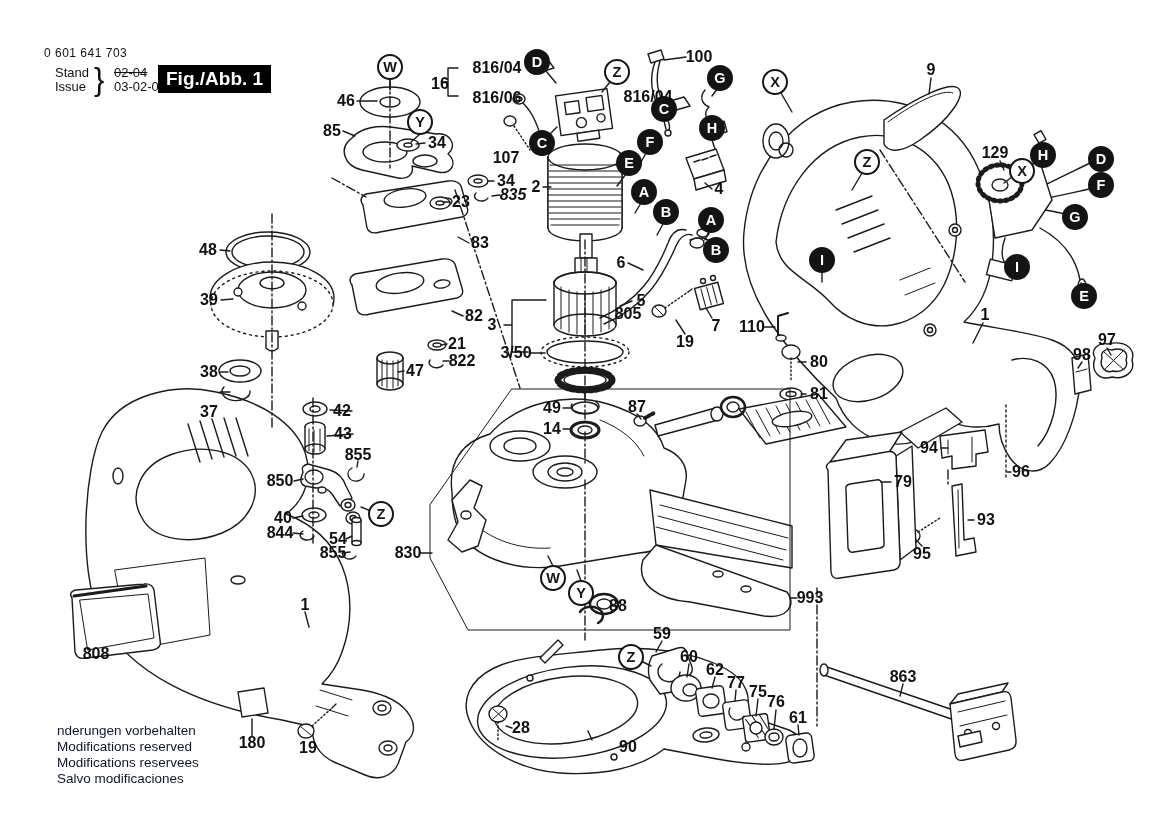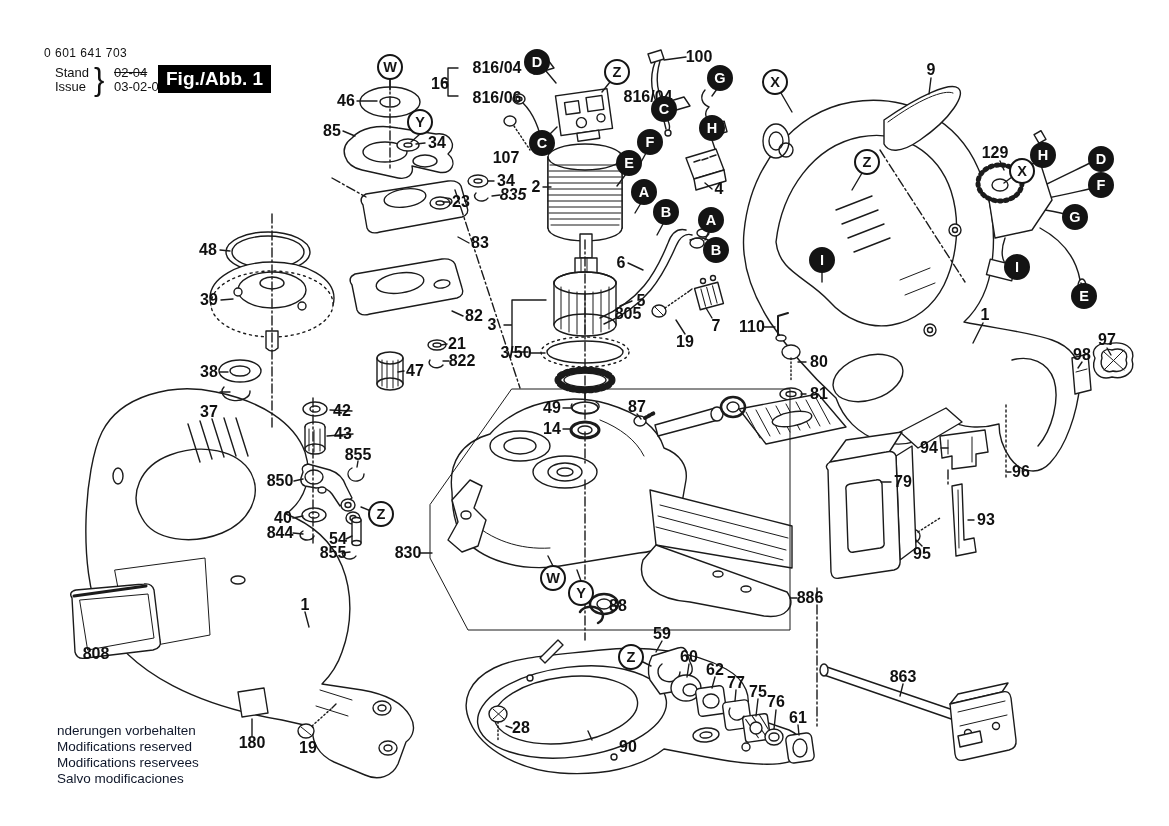--- a/index.html
+++ b/index.html
@@ -528,21 +528,21 @@
       <div class="part-label" style="left: 618px; top: 606px;">88</div>
       <div class="part-label" style="left: 662px; top: 634px;">59</div>
       <div class="part-label" style="left: 689px; top: 657px;">60</div>
       <div class="part-label" style="left: 715px; top: 670px;">62</div>
       <div class="part-label" style="left: 736px; top: 683px;">77</div>
       <div class="part-label" style="left: 758px; top: 692px;">75</div>
       <div class="part-label" style="left: 776px; top: 702px;">76</div>
       <div class="part-label" style="left: 798px; top: 718px;">61</div>
       <div class="part-label" style="left: 521px; top: 728px;">28</div>
       <div class="part-label" style="left: 592px; top: 747px; margin-left: 36px;">90</div>
-      <div class="part-label" style="left: 810px; top: 598px;">886</div>
+      <div class="part-label" style="left: 810px; top: 598px;">993</div>
       <div class="part-label" style="left: 903px; top: 677px;">863</div>
       <div class="part-label" style="left: 96px; top: 654px;">808</div>
       <div class="part-label" style="left: 305px; top: 605px;">1</div>
       <div class="part-label" style="left: 252px; top: 743px;">180</div>
       <div class="part-label" style="left: 308px; top: 748px;">19</div>
       <div class="callout white" style="left: 390px; top: 67px;">W</div>
       <div class="callout white" style="left: 420px; top: 122px;">Y</div>
       <div class="callout white" style="left: 617px; top: 72px;">Z</div>
       <div class="callout white" style="left: 775px; top: 82px;">X</div>
       <div class="callout white" style="left: 867px; top: 162px;">Z</div>

